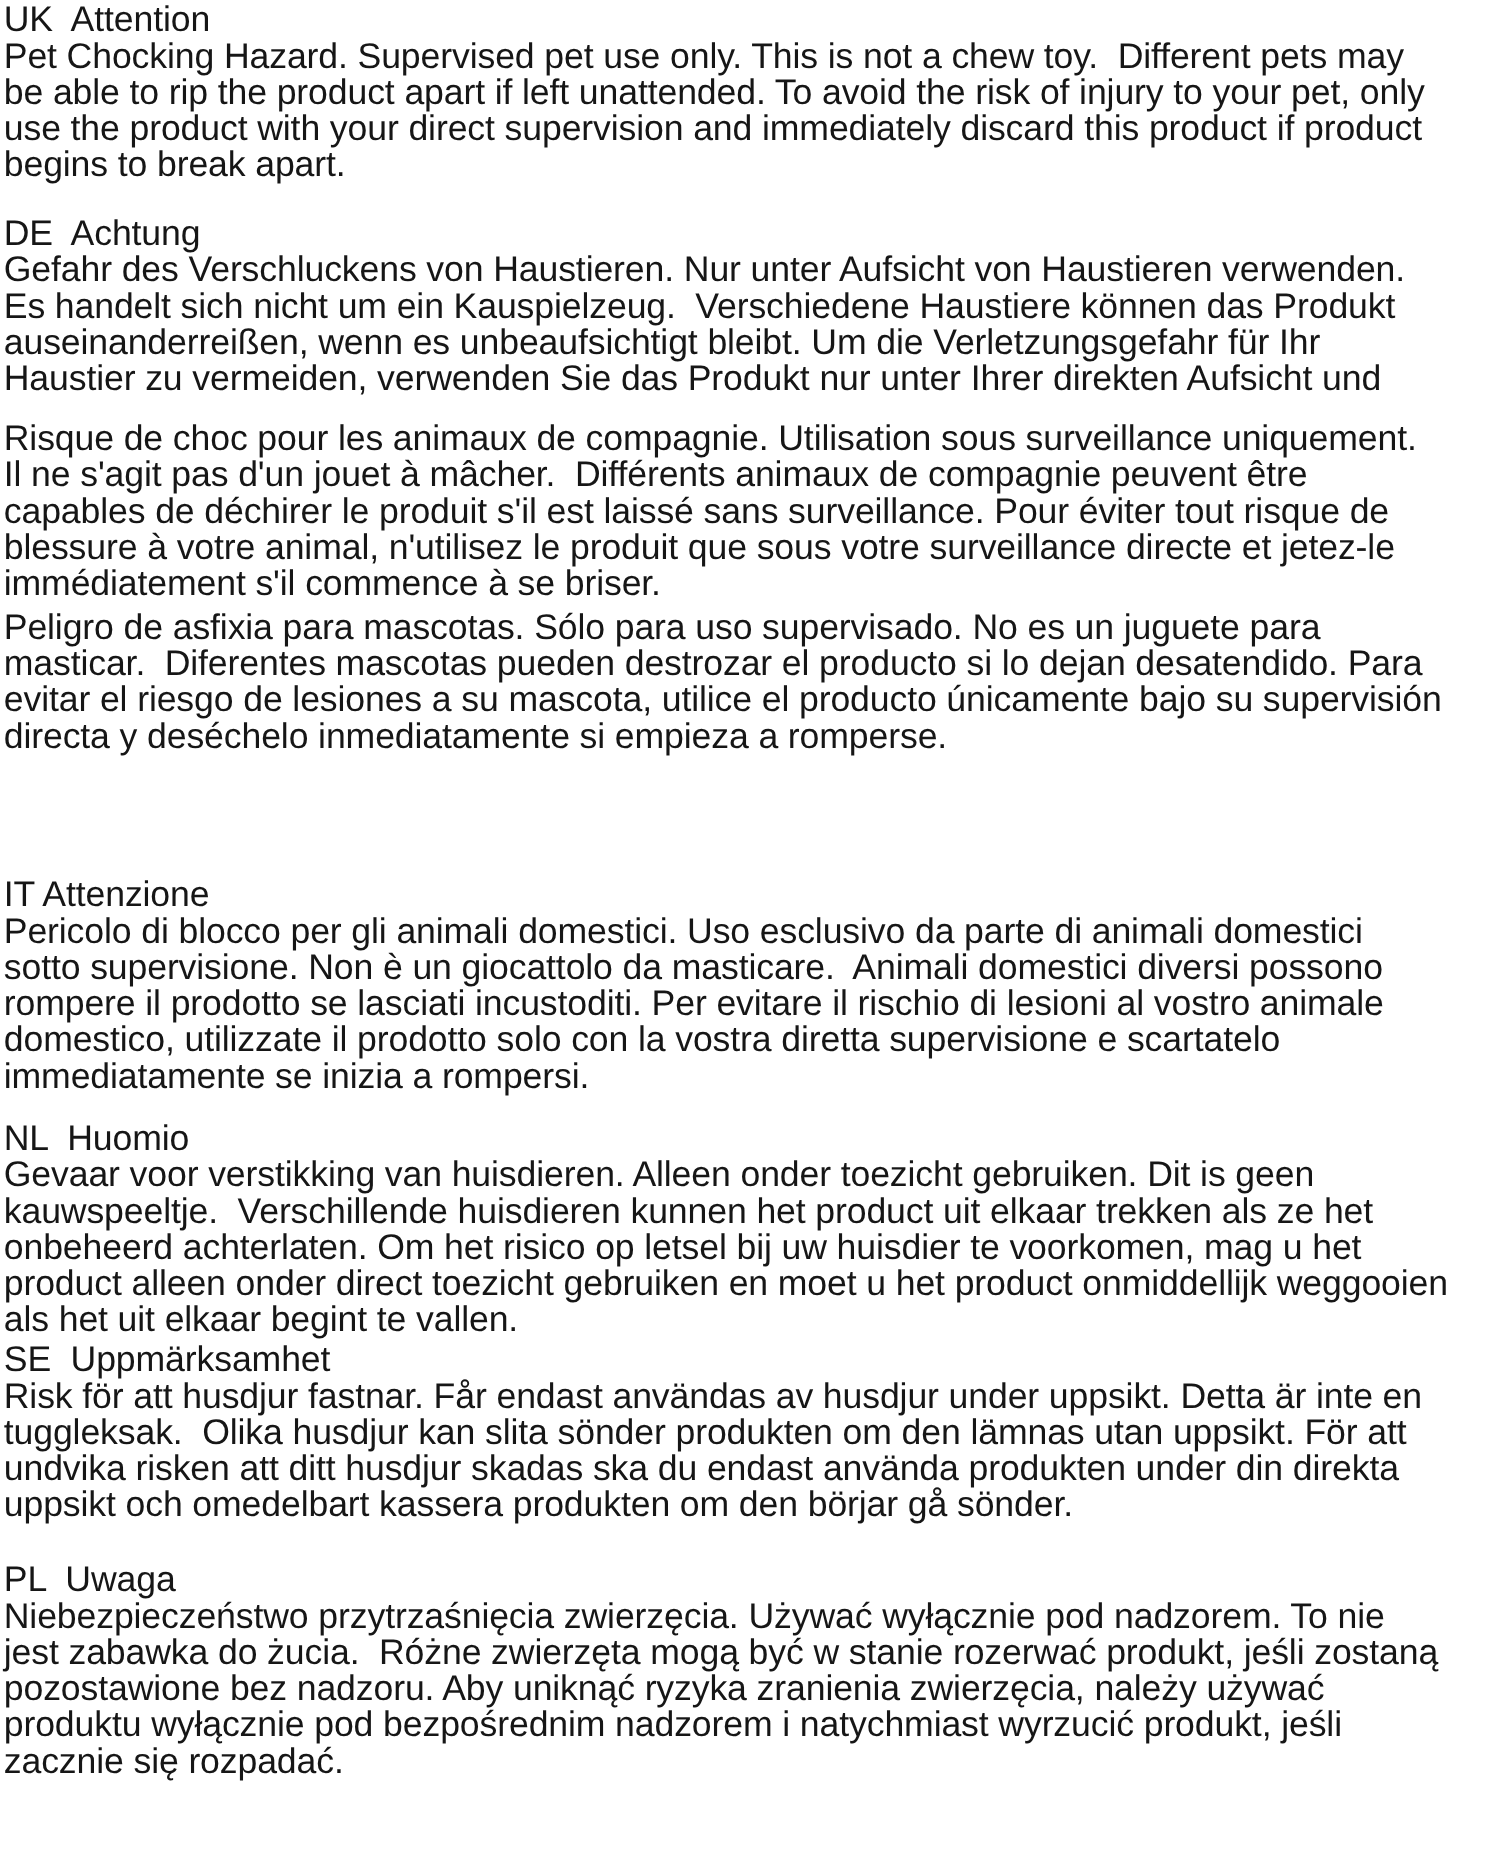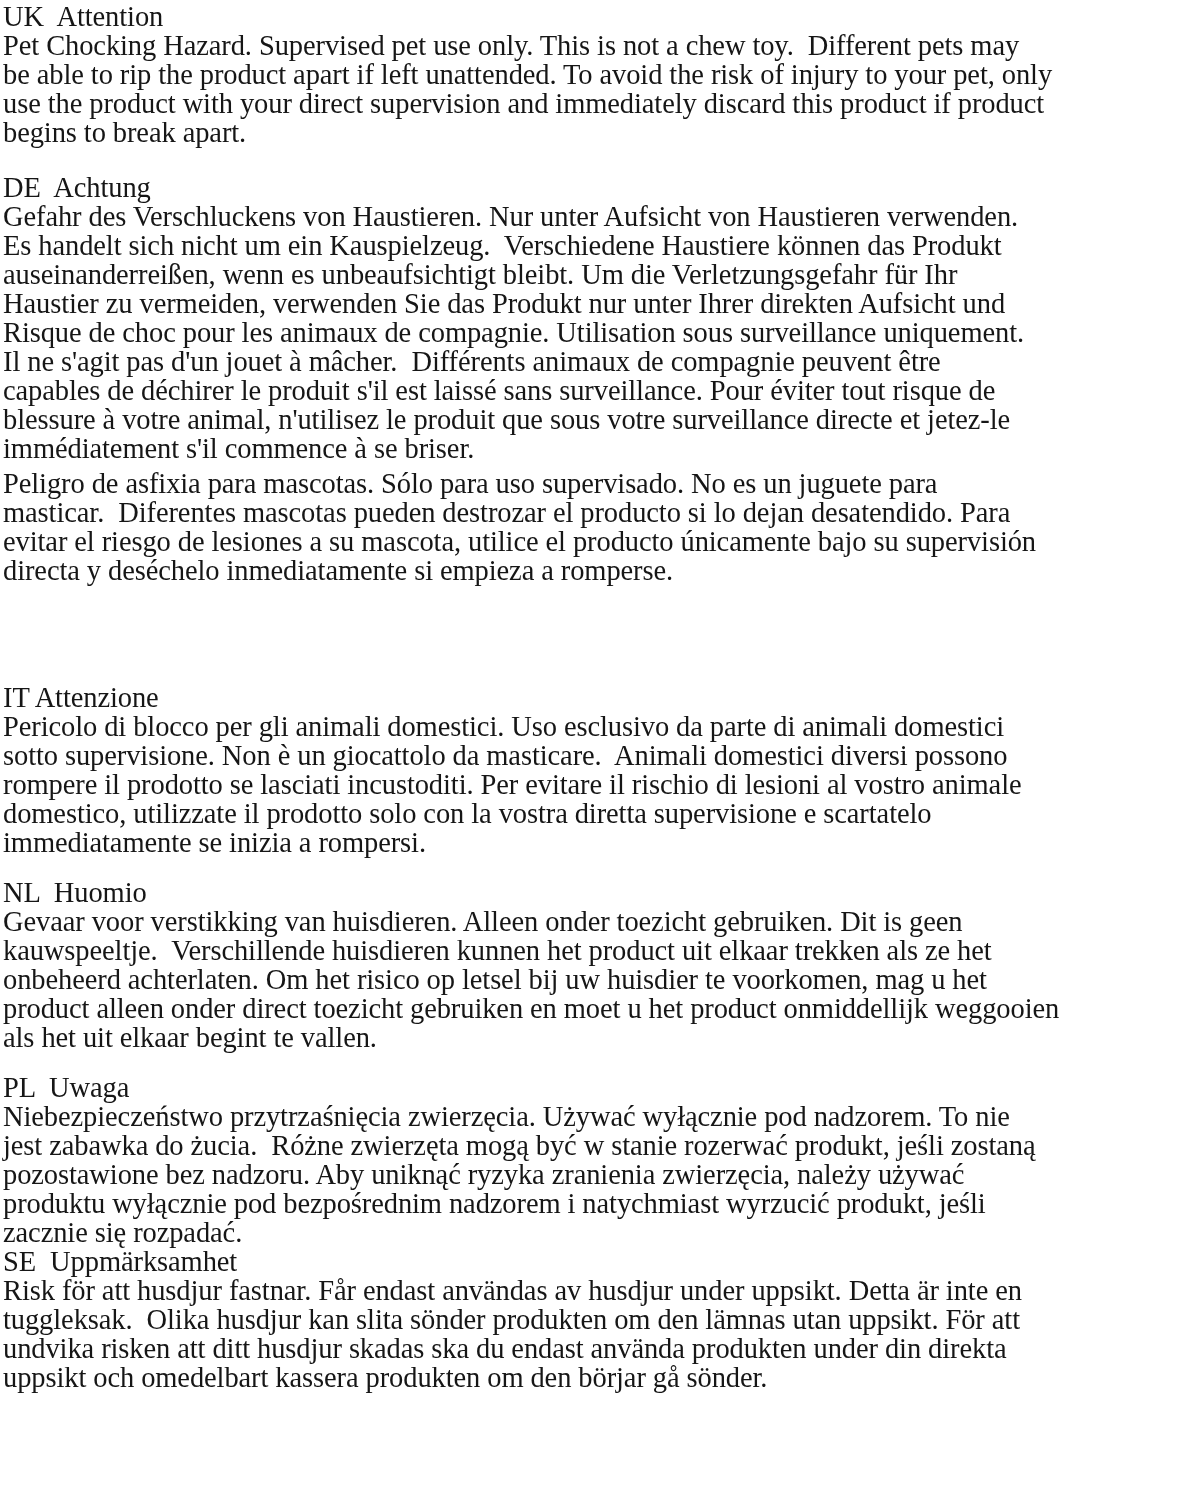--- a/index.html
+++ b/index.html
@@ -8,36 +8,36 @@
     width: 1197px;
     height: 1500px;
     overflow: hidden;
     font-family: "Liberation Sans", "DejaVu Sans", sans-serif;
     color: #161616;
   }
   .page {
     padding: 2px 0 0 3px;
     width: 1197px;
   }
-  .warning-section { display: block; font-family: Liberation Serif, serif; }
+  .warning-section { display: block; }
   .section-heading,
   .section-body {
     font-size: 28.5px;
     line-height: 29px;
     font-weight: 400;
     white-space: pre;          
     letter-spacing: -0.1px;
   }
   
   .s-uk { margin-bottom: 26px; }
-  .s-de { }
+  .s-de { margin-bottom: 19px; }
   .s-fr { margin-bottom: 6px;  }
   .s-es { margin-bottom: 98px; } 
   .s-it { margin-bottom: 21px; }
-  .s-nl { margin-bottom: 21px; }
+  .s-nl { margin-bottom: 3px; }
   .s-se { margin-bottom: 31px; }
   .s-pl { margin-bottom: 0; }
 </style>
 </head>
 <body>
 
 <div class="page">
 
   <div class="warning-section s-uk">
     <div class="section-heading">UK  Attention</div>
@@ -81,30 +81,30 @@
 
   <div class="warning-section s-nl">
     <div class="section-heading">NL  Huomio</div>
     <div class="section-body">Gevaar voor verstikking van huisdieren. Alleen onder toezicht gebruiken. Dit is geen
 kauwspeeltje.  Verschillende huisdieren kunnen het product uit elkaar trekken als ze het
 onbeheerd achterlaten. Om het risico op letsel bij uw huisdier te voorkomen, mag u het
 product alleen onder direct toezicht gebruiken en moet u het product onmiddellijk weggooien
 als het uit elkaar begint te vallen.</div>
   </div>
 
+  <div class="warning-section s-se">
+    <div class="section-heading">SE  Uppmärksamhet</div>
+    <div class="section-body">Risk för att husdjur fastnar. Får endast användas av husdjur under uppsikt. Detta är inte en
+tuggleksak.  Olika husdjur kan slita sönder produkten om den lämnas utan uppsikt. För att
+undvika risken att ditt husdjur skadas ska du endast använda produkten under din direkta
+uppsikt och omedelbart kassera produkten om den börjar gå sönder.</div>
+  </div>
+
   <div class="warning-section s-pl">
     <div class="section-heading">PL  Uwaga</div>
     <div class="section-body">Niebezpieczeństwo przytrzaśnięcia zwierzęcia. Używać wyłącznie pod nadzorem. To nie
 jest zabawka do żucia.  Różne zwierzęta mogą być w stanie rozerwać produkt, jeśli zostaną
 pozostawione bez nadzoru. Aby uniknąć ryzyka zranienia zwierzęcia, należy używać
 produktu wyłącznie pod bezpośrednim nadzorem i natychmiast wyrzucić produkt, jeśli
 zacznie się rozpadać.</div>
   </div>
 
-  <div class="warning-section s-se">
-    <div class="section-heading">SE  Uppmärksamhet</div>
-    <div class="section-body">Risk för att husdjur fastnar. Får endast användas av husdjur under uppsikt. Detta är inte en
-tuggleksak.  Olika husdjur kan slita sönder produkten om den lämnas utan uppsikt. För att
-undvika risken att ditt husdjur skadas ska du endast använda produkten under din direkta
-uppsikt och omedelbart kassera produkten om den börjar gå sönder.</div>
-  </div>
-
 </div>
 
 </body></html>

